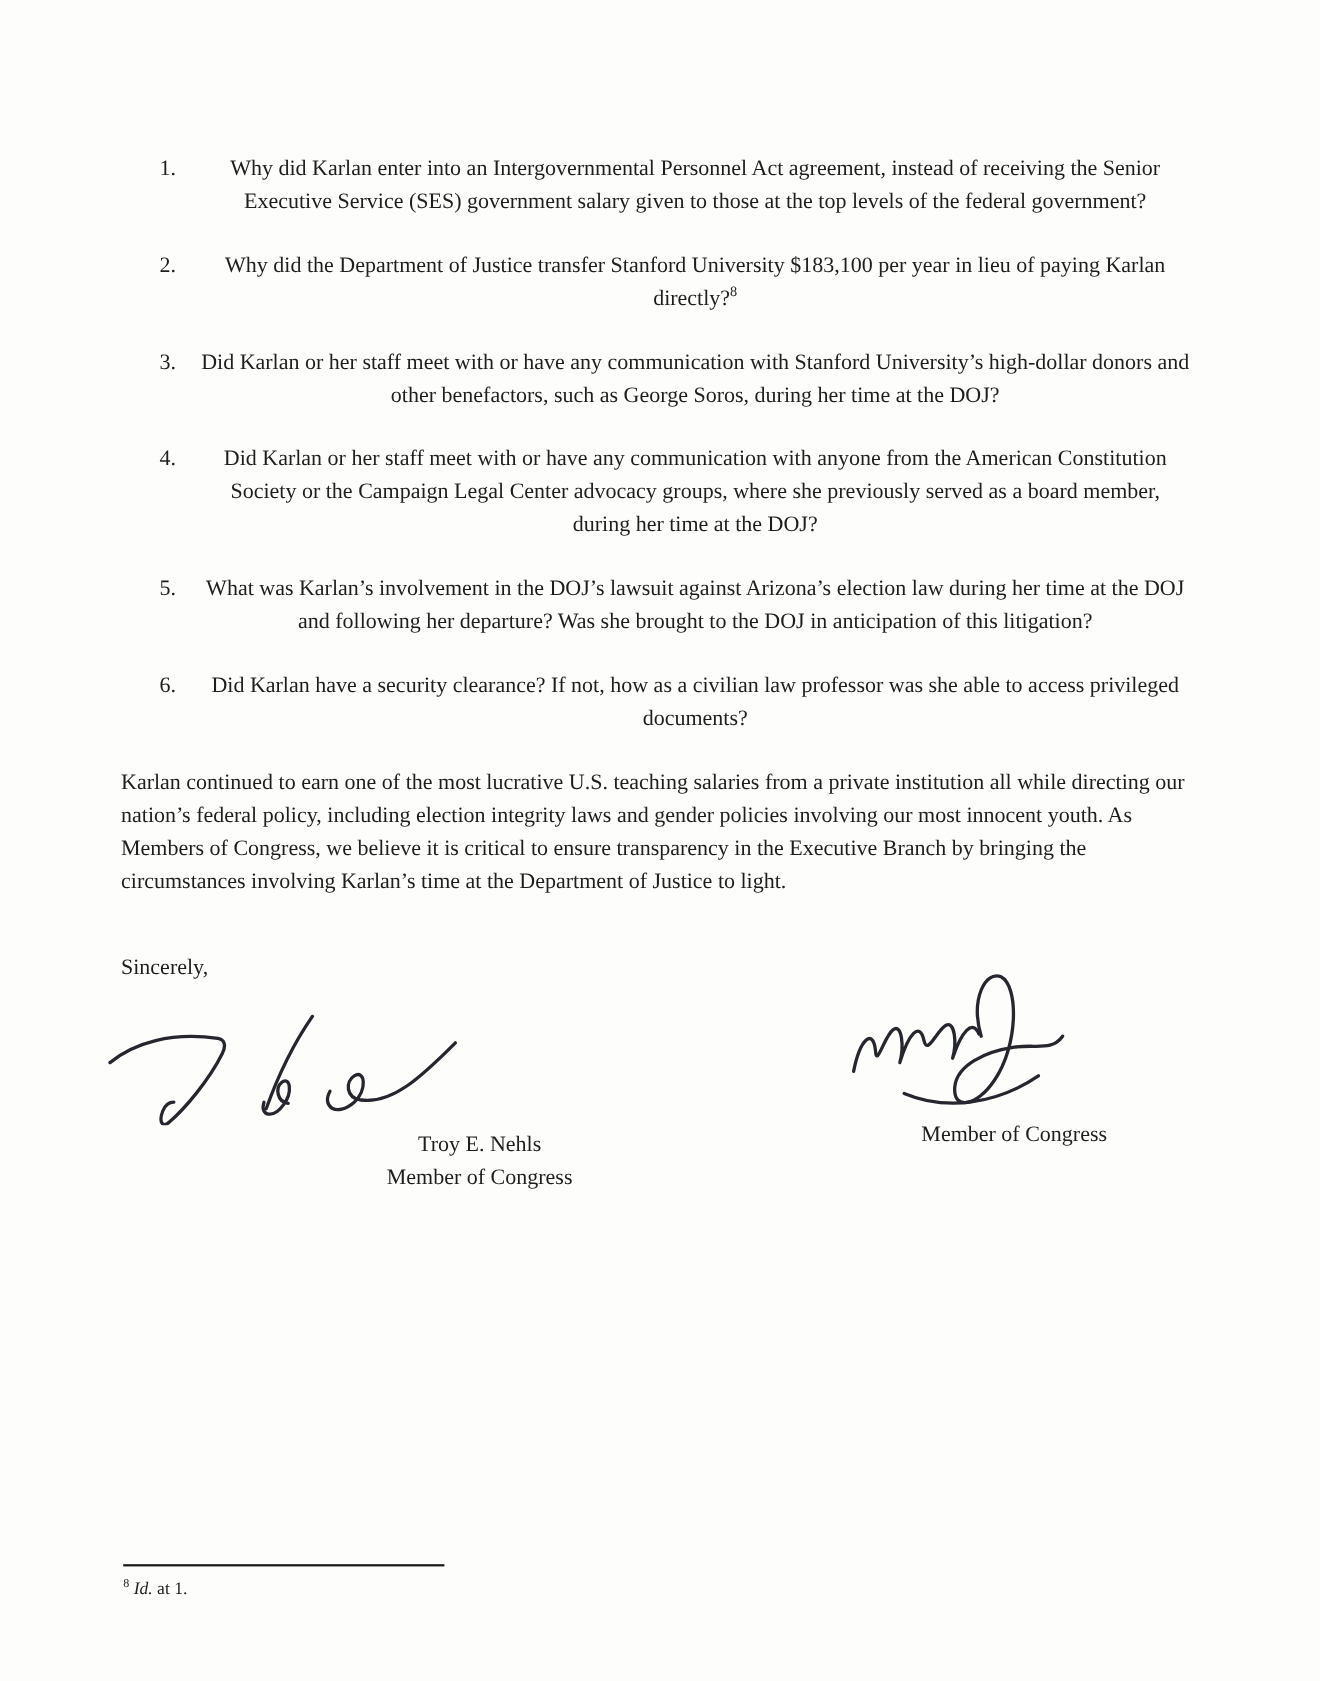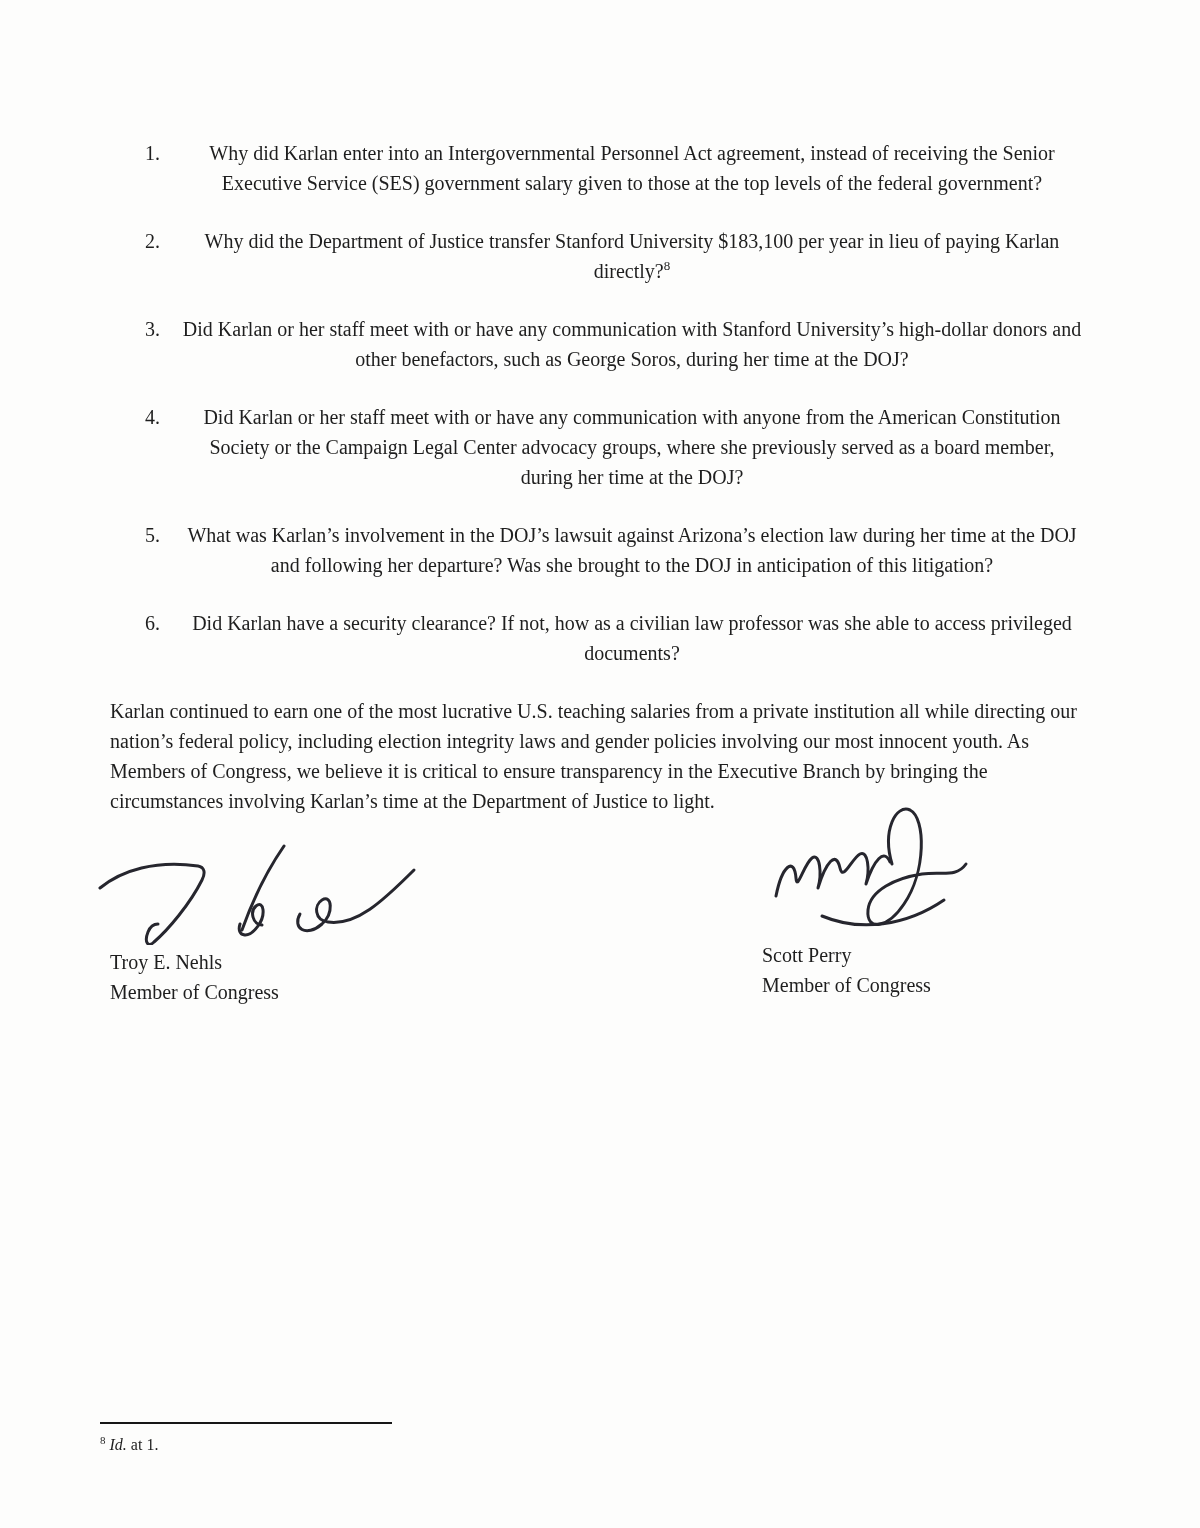--- a/index.html
+++ b/index.html
@@ -34,20 +34,21 @@
     font-size: 13px;
     line-height: 0;
     vertical-align: super;
   }
   .para { margin-top: 14px; }
   .await { margin-top: 34px; }
   .salutation { margin-top: 48px; }
   .sig-row {
     display: flex;
     margin-top: 8px;
+    text-align: center;
   }
   .sig-left { width: 652px; }
   .sig-right { flex: 1; }
   .sig-svg-left {
     display: block;
     margin: 6px 0 2px -16px;
   }
   .sig-svg-right {
     display: block;
     margin: -24px 0 -12px 2px;
@@ -55,21 +56,21 @@
   .sig-stroke {
     fill: none;
     stroke: #26262e;
     stroke-width: 3;
     stroke-linecap: round;
     stroke-linejoin: round;
   }
   .signer-name { margin-top: 2px; }
   .footnote-block {
     position: absolute;
-    left: 100px;
+    left: 112px;
     top: 1422px;
   }
   .footnote-rule {
     width: 292px;
     border-top: 2px solid #161616;
     margin-bottom: 10px;
   }
   .footnote-text {
     font-size: 16px;
     line-height: 22px;
@@ -116,41 +117,41 @@
     <div class="q-item">
       <div class="q-num">6.</div>
       <div class="q-text">Did Karlan have a security clearance? If not, how as a civilian law professor was she able to access privileged documents?</div>
     </div>
 
   </div>
 
   <div class="para">Karlan continued to earn one of the most lucrative U.S. teaching salaries from a private institution all while directing our nation’s federal policy, including election integrity laws and gender policies involving our most innocent youth. As Members of Congress, we believe it is critical to ensure transparency in the Executive Branch by bringing the circumstances involving Karlan’s time at the Department of Justice to light.</div>
 
 
+  <div class="salutation">Sincerely,</div>
 
   <div class="sig-row">
 
     <div class="sig-left">
       <svg class="sig-svg-left" width="330" height="115" viewBox="0 0 330 115" aria-hidden="true">
         <path class="sig-stroke" d="M6,58 C28,40 62,30 104,36 C110,37 112,42 108,50 C96,74 74,100 60,112 C54,118 50,112 54,102 C56,97 60,94 64,94"></path>
         <path class="sig-stroke" d="M148,100 C158,72 172,42 190,16"></path>
         <path class="sig-stroke" d="M146,94 C142,106 154,110 164,96 C172,85 170,70 162,76 C156,81 158,94 168,95"></path>
         <path class="sig-stroke" d="M206,84 C198,98 212,108 228,94 C240,83 238,64 228,70 C220,75 220,90 234,92 C262,96 288,72 320,40"></path>
       </svg>
       <div class="signer-name">Troy E. Nehls</div>
       <div class="signer-title">Member of Congress</div>
     </div>
 
     <div class="sig-right">
       <svg class="sig-svg-right" width="215" height="150" viewBox="0 0 215 150" aria-hidden="true">
         <path class="sig-stroke" d="M12,96 C18,66 30,56 32,78 C33,92 40,64 48,58 C56,52 58,74 54,88 C62,62 72,50 76,68 C79,82 88,58 96,54 C104,50 106,70 102,84 C110,60 120,48 126,62"></path>
         <path class="sig-stroke" d="M128,64 C118,30 132,4 146,10 C162,18 162,72 140,104 C124,128 102,132 104,110 C106,90 132,78 158,74 C178,71 192,78 202,64"></path>
         <path class="sig-stroke" d="M58,116 C96,132 142,126 180,100"></path>
       </svg>
-      <div class="signer-name">Scott Perry</div>
       <div class="signer-title">Member of Congress</div>
     </div>
 
   </div>
 
 </div>
 
 <div class="footnote-block">
   <div class="footnote-rule"></div>
   <div class="footnote-text"><sup>8</sup> <span class="cite">Id.</span><span> at 1.</span></div>

